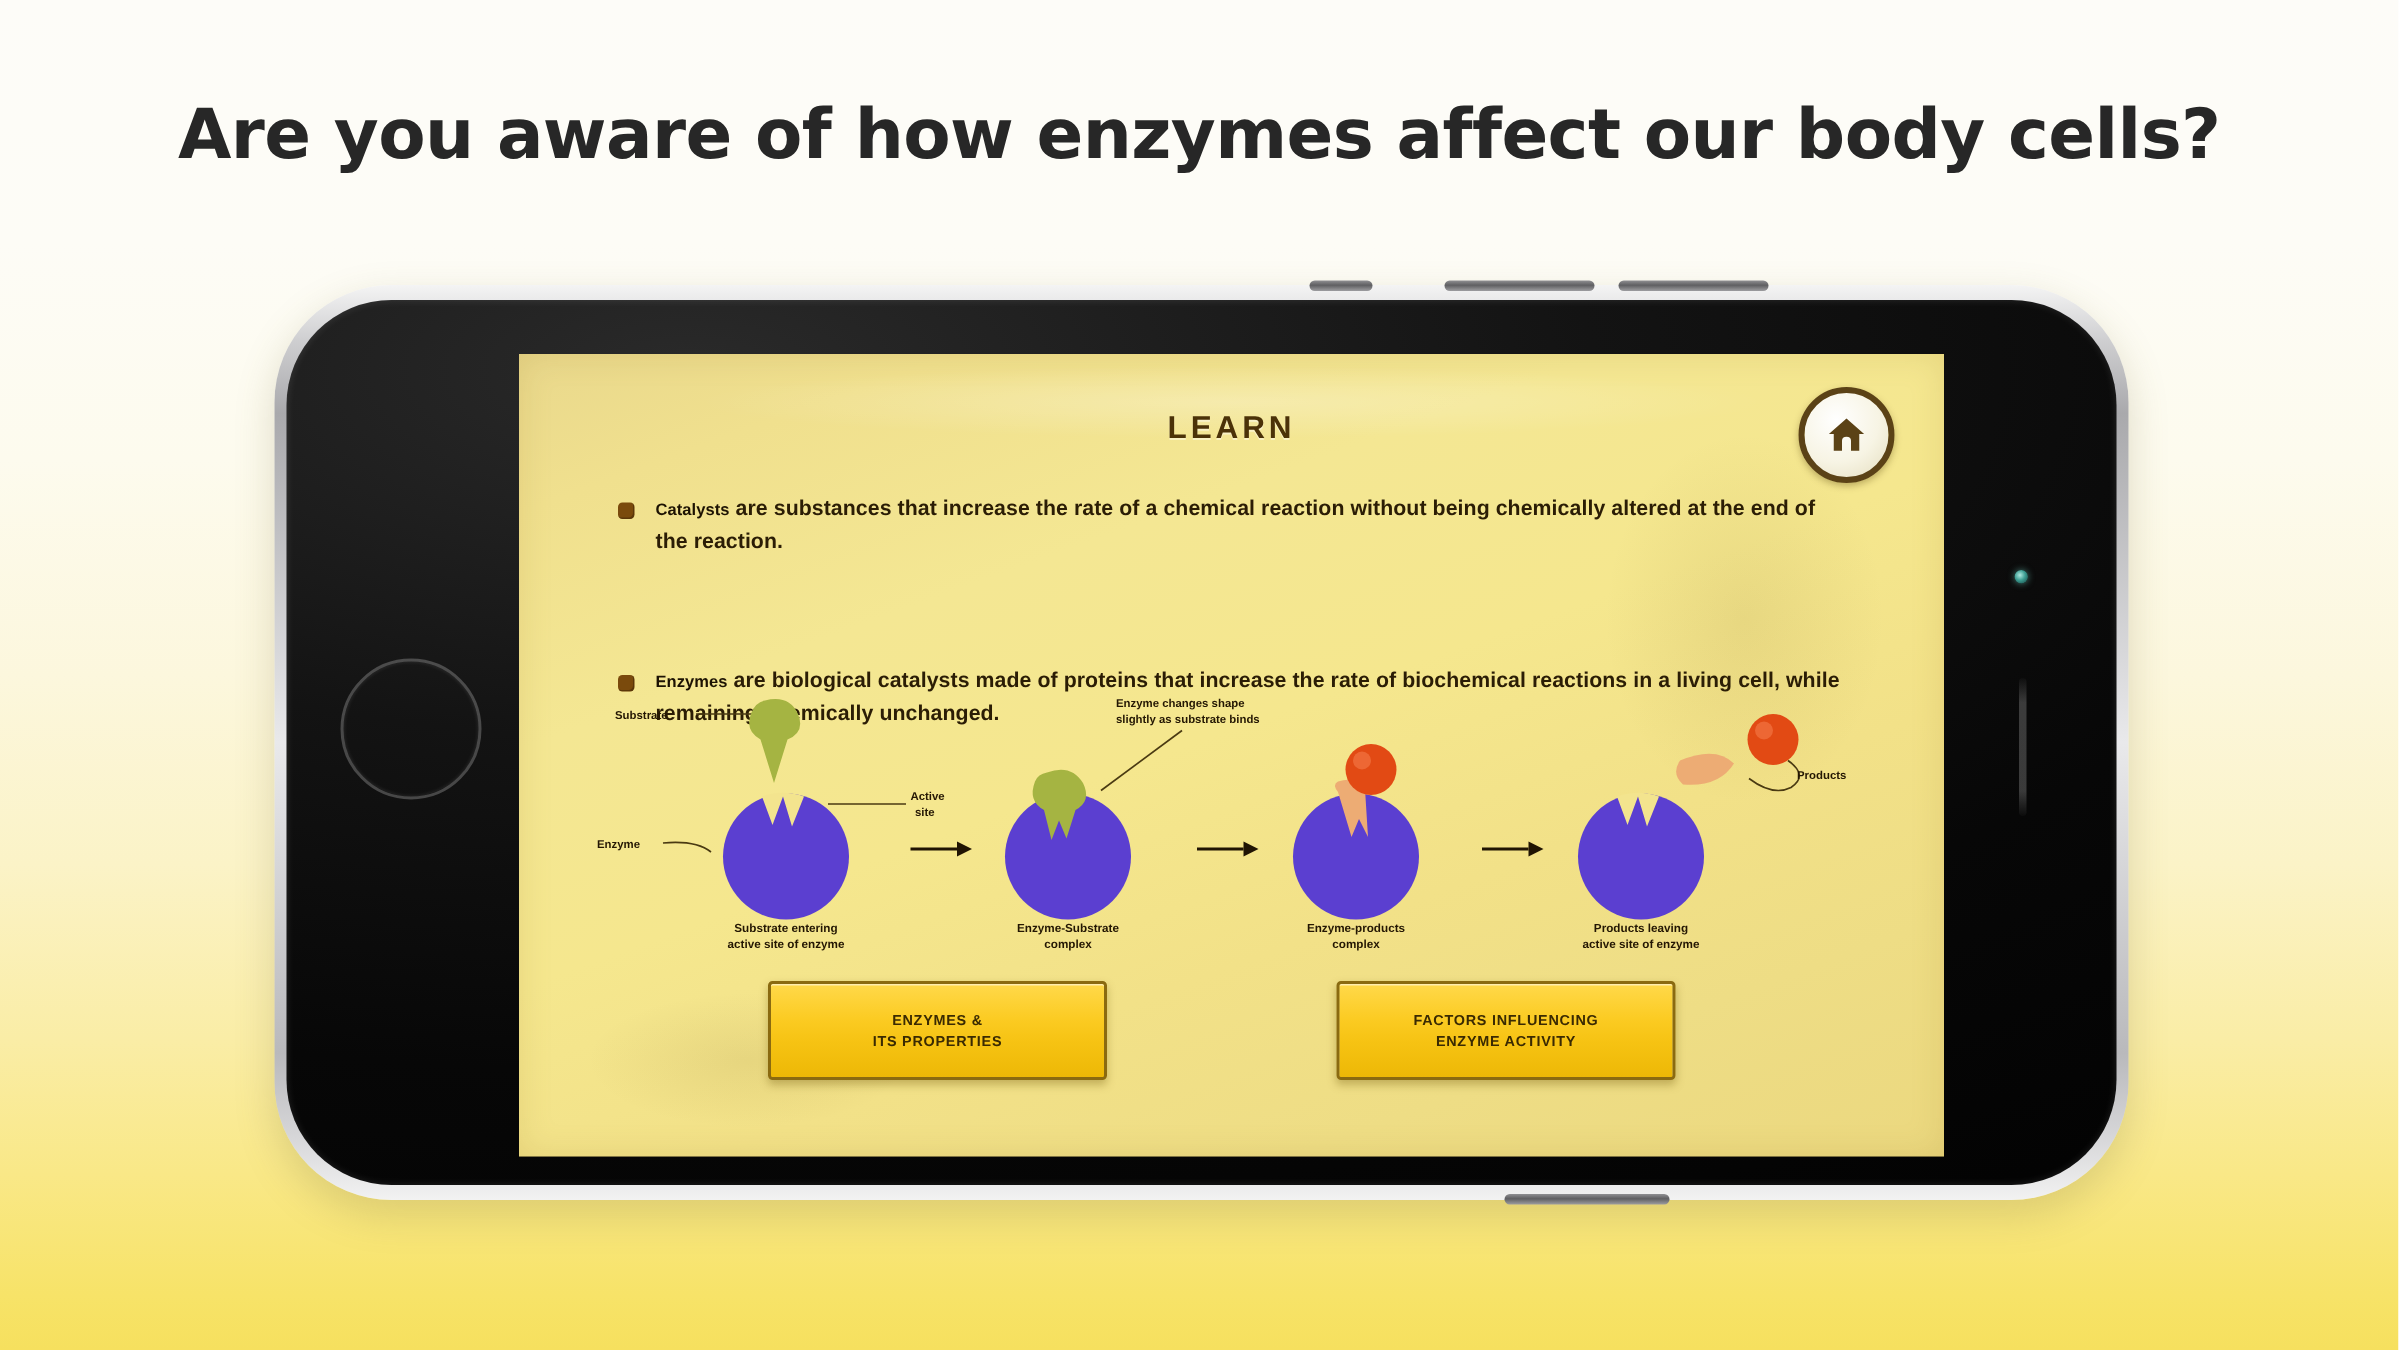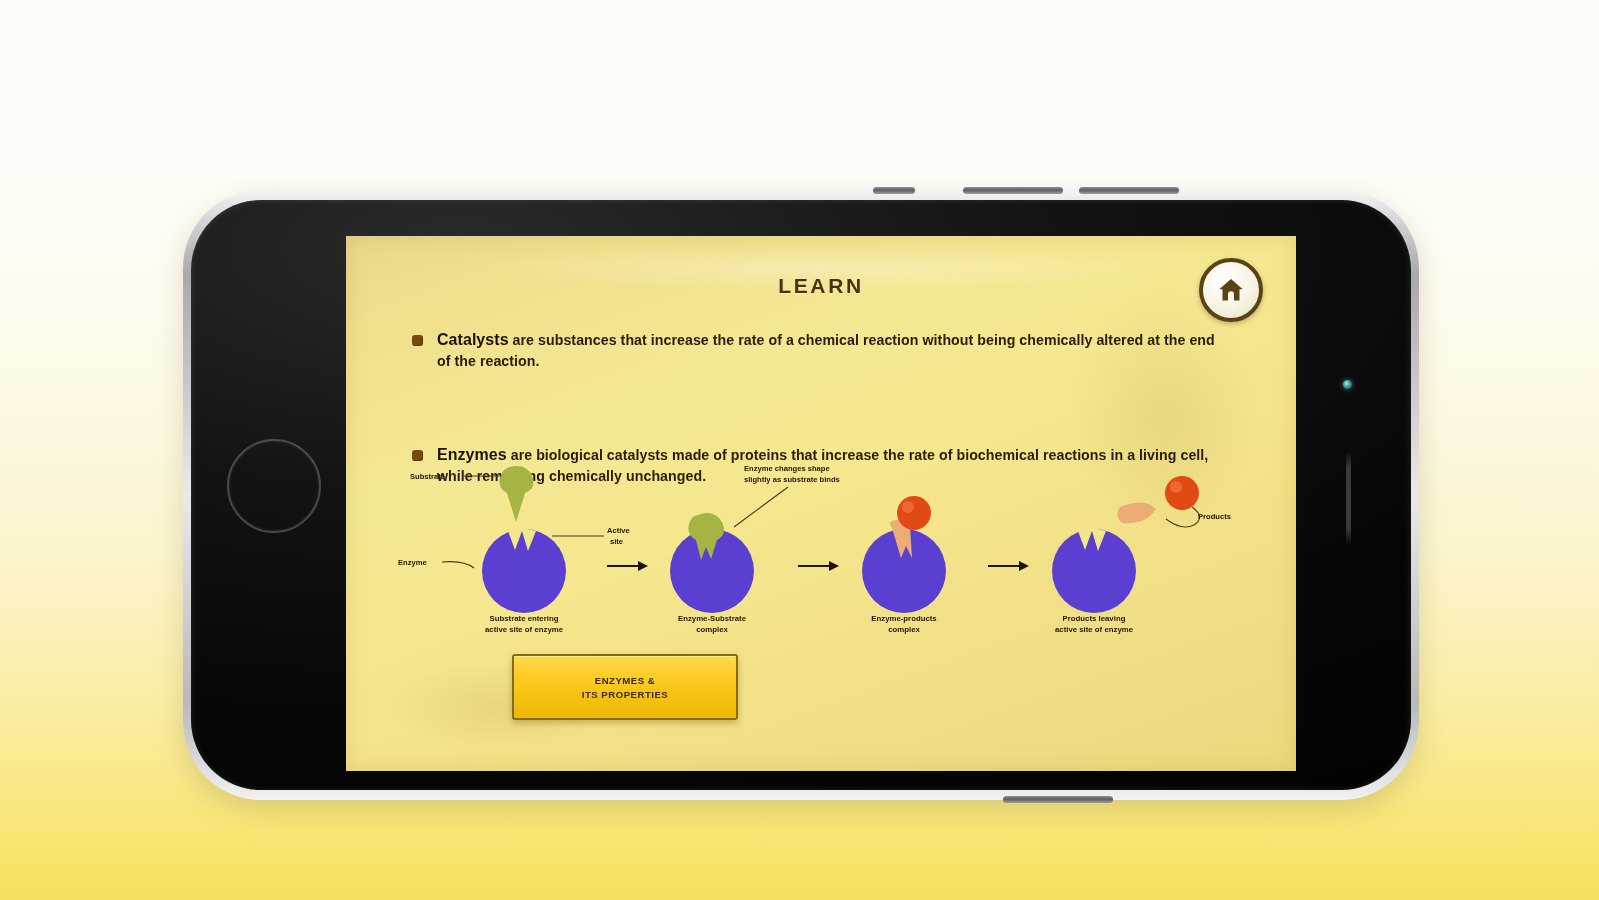--- a/index.html
+++ b/index.html
@@ -211,21 +211,21 @@
   }
 
   .bullet-text {
     font-size: 14.2px;
     line-height: 21px;
     font-weight: 700;
     color: #2b1d05;
     letter-spacing: 0.05px;
   }
   .bullet-text .lead {
-    font-size: 16px;
+    font-size: 11px;
     font-weight: 800;
     color: #1c1202;
   }
 
   
   #diagram {
     position: absolute;
     left: 46px;
     top: 225px;
     width: 860px;
@@ -258,20 +258,21 @@
     letter-spacing: 0.5px;
     color: #3a2a02;
     white-space: nowrap;
   }
 </style>
 </head>
 <body>
 
 <div id="stage">
 
+  <div id="headline">Are you aware of how enzymes affect our body cells?</div>
 
   <div id="phone-wrap">
 
     <div id="phone-outer"></div>
 
     <div class="rail-btn" id="btn-mute"></div>
     <div class="rail-btn" id="btn-vol-up"></div>
     <div class="rail-btn" id="btn-vol-down"></div>
     <div class="rail-btn" id="btn-power"></div>
 
@@ -391,18 +392,22 @@
               <text class="cap" x="702" y="160">Products leaving</text>
               <text class="cap" x="702" y="171">active site of enzyme</text>
             </svg>
           </div>
 
           <div class="nav-btn" id="nav-btn-left">
             <span>ENZYMES &amp;</span>
             <span>ITS PROPERTIES</span>
           </div>
 
+          <div class="nav-btn" id="nav-btn-right">
+            <span>FACTORS INFLUENCING</span>
+            <span>ENZYME ACTIVITY</span>
+          </div>
 
         </div>
       </div>
     </div>
   </div>
 </div>
 
 </body></html>

